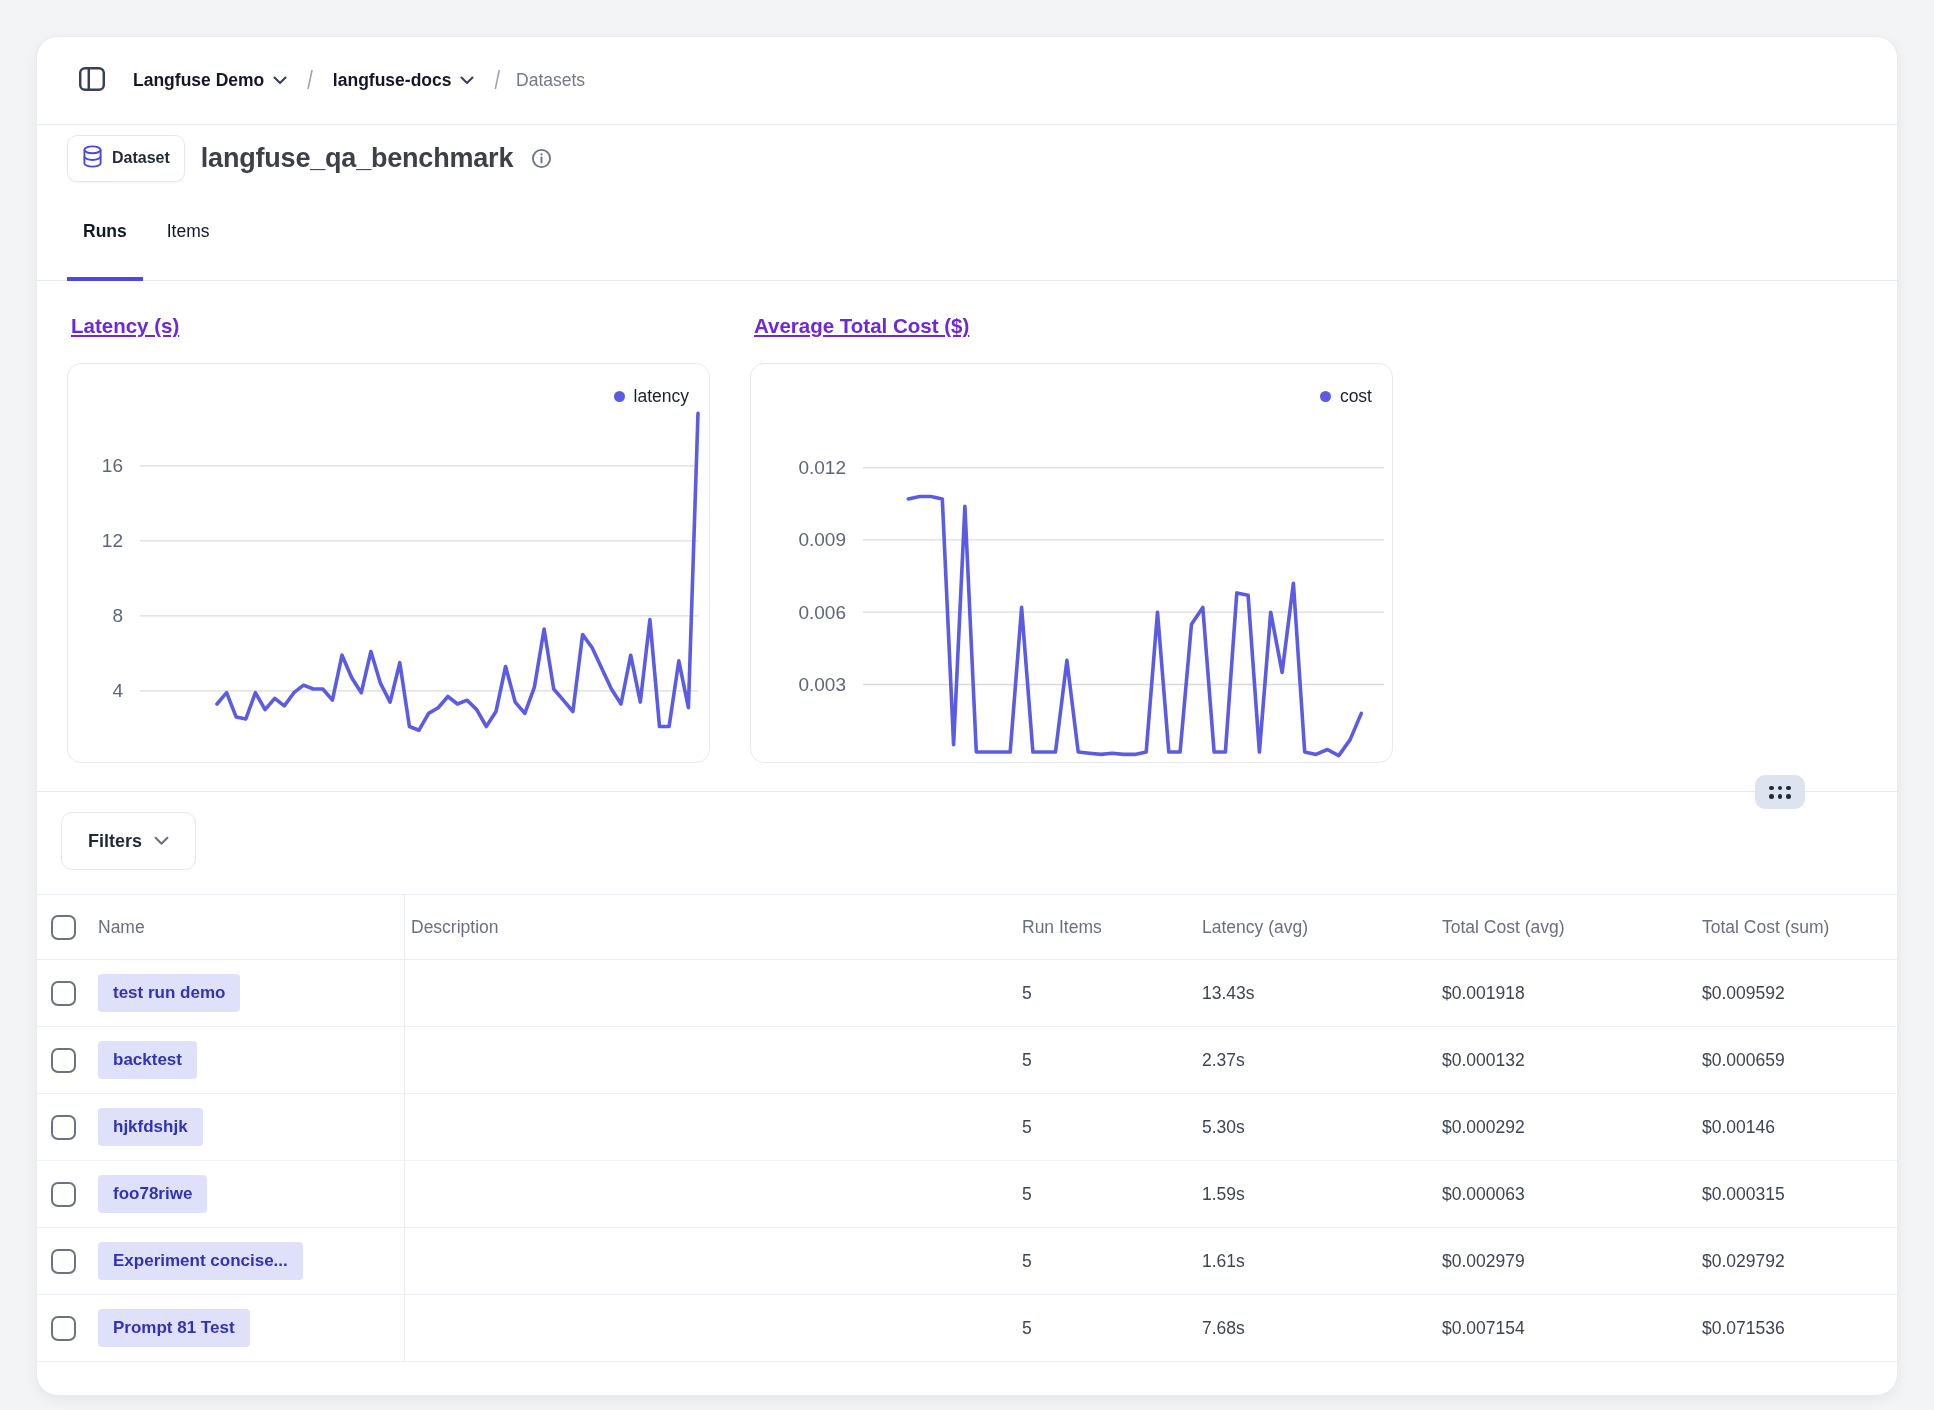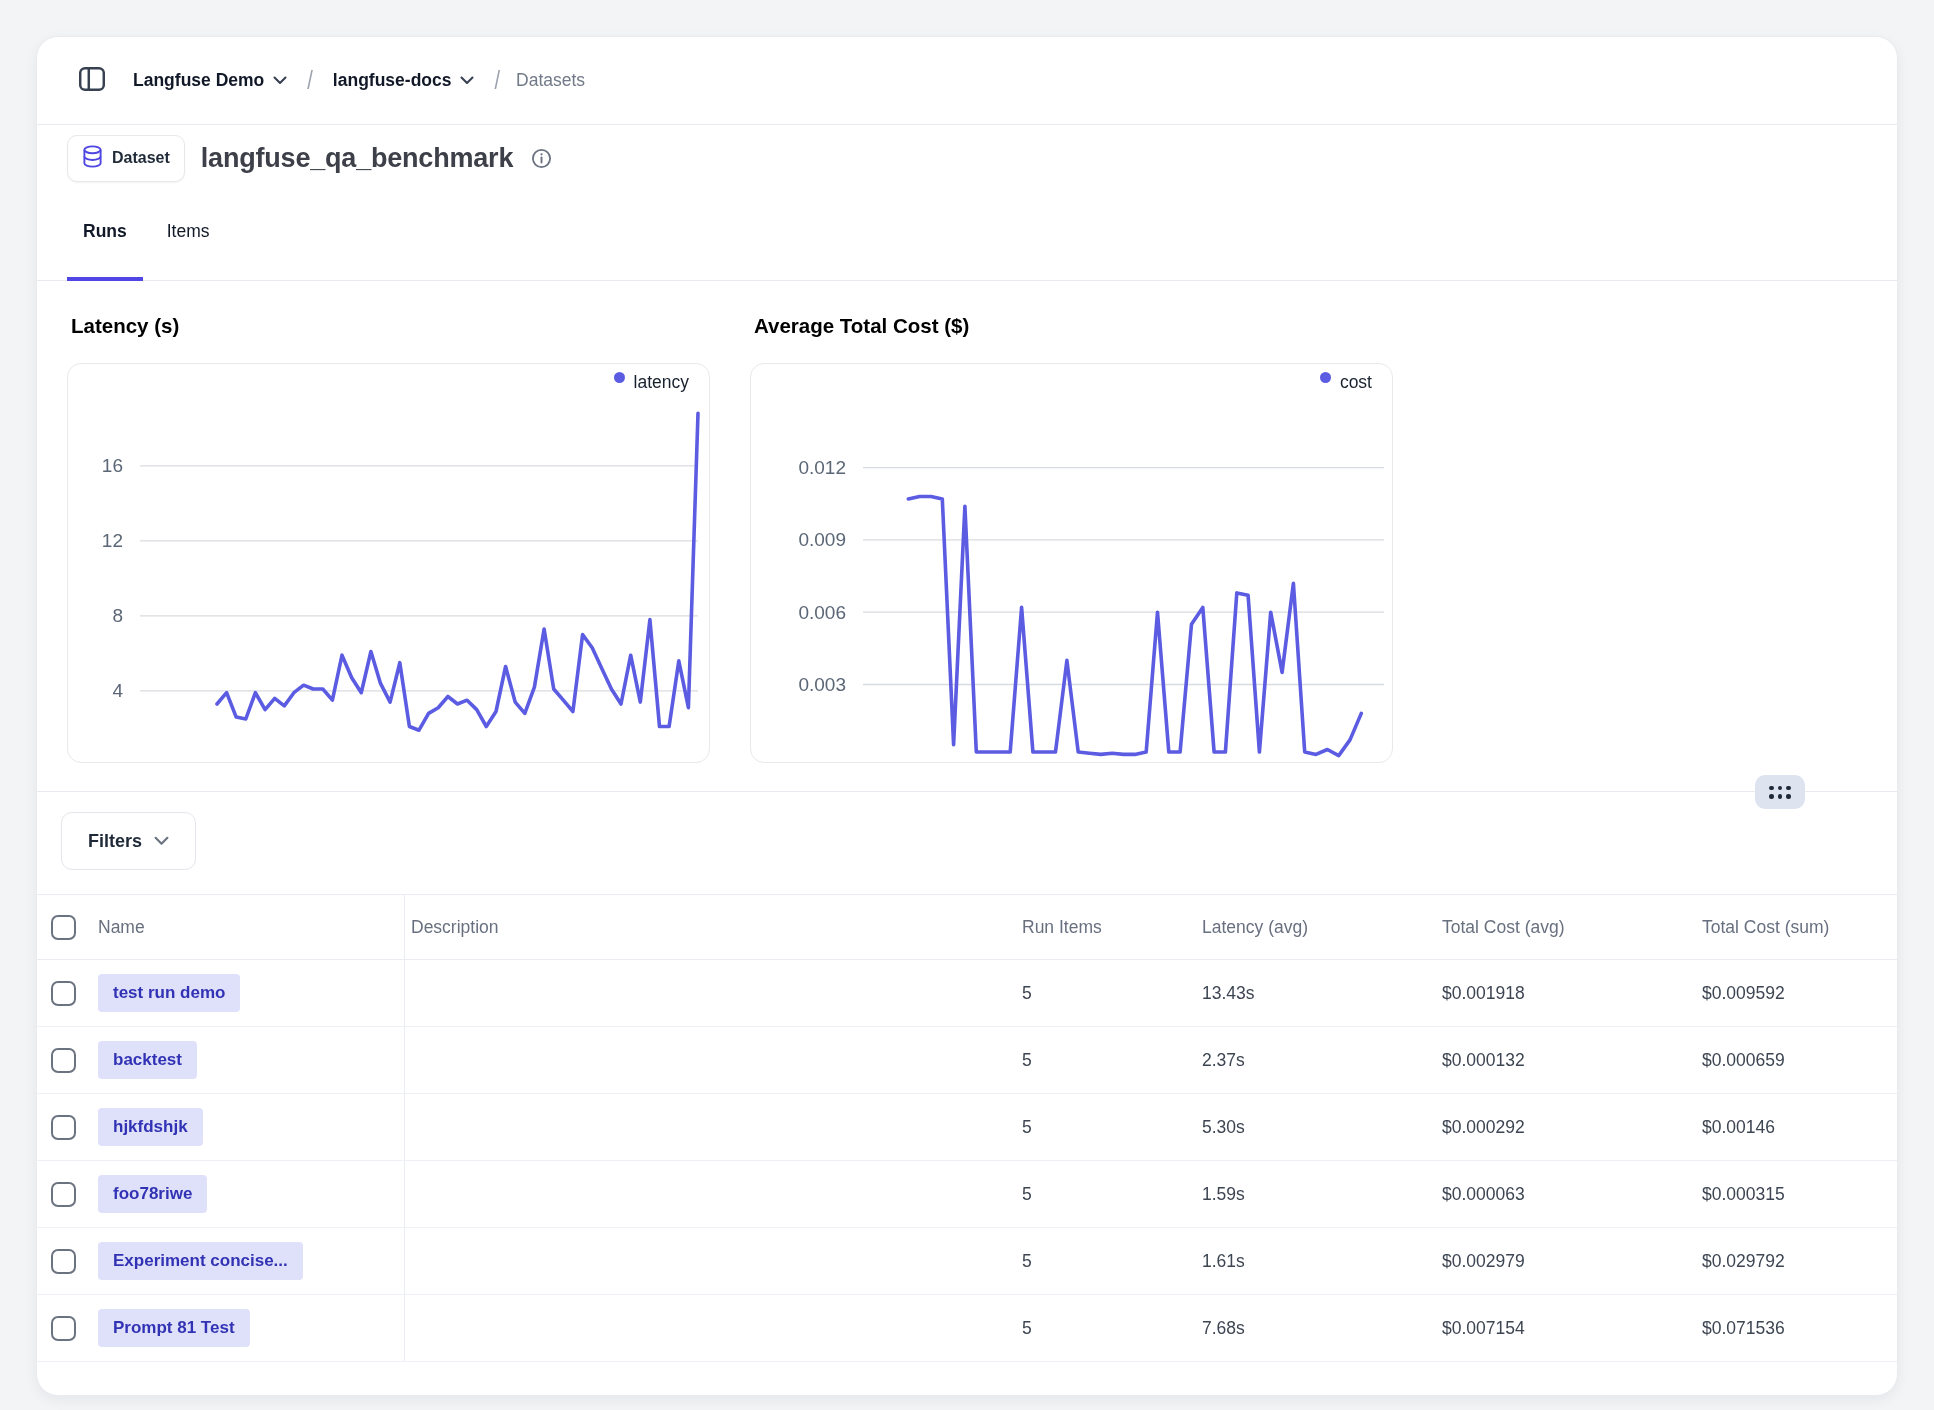--- a/index.html
+++ b/index.html
@@ -79,32 +79,32 @@
   .tab.inactive { font-weight: 500; }
   .tab.active::after {
     content: "";
     position: absolute; left: 0; right: 0; bottom: -1px;
     height: 4px; background: #4f46e5;
   }
 
   
   .charts { display: flex; gap: 40px; padding: 33px 30px 0 30px; }
   .chart-block { width: 643px; }
-  .chart-title { font-size: 20.5px; font-weight: 600; color: #000000; margin-bottom: 25px; padding-left: 4px; }
+  .chart-title { font-size: 20.5px; font-weight: 600; color: #6d28d9; margin-bottom: 25px; padding-left: 4px; text-decoration: underline; }
   .chart-card {
     position: relative;
     width: 643px; height: 400px;
     border: 1px solid #e7e9ed;
     border-radius: 14px;
     background: #fff;
   }
   .chart-card svg { position: absolute; inset: 0; }
   .legend {
-    position: absolute; top: 8px; right: 20px;
-    display: flex; gap: 9px;
+    position: absolute; top: 22px; right: 20px;
+    display: flex; align-items: center; gap: 9px;
     z-index: 2;
   }
   .legend-dot { width: 11px; height: 11px; border-radius: 50%; }
   .legend-label { font-size: 17.5px; font-weight: 500; color: #18222f; }
   svg text.tick { font-family: "Liberation Sans", "DejaVu Sans", sans-serif; font-size: 19px; fill: #5b6676; }
 
   
   .section-divider { margin-top: 28px; border-top: 1px solid #e7eaf0; position: relative; }
   .drag-handle {
     position: absolute; right: 92px; top: -17px;

